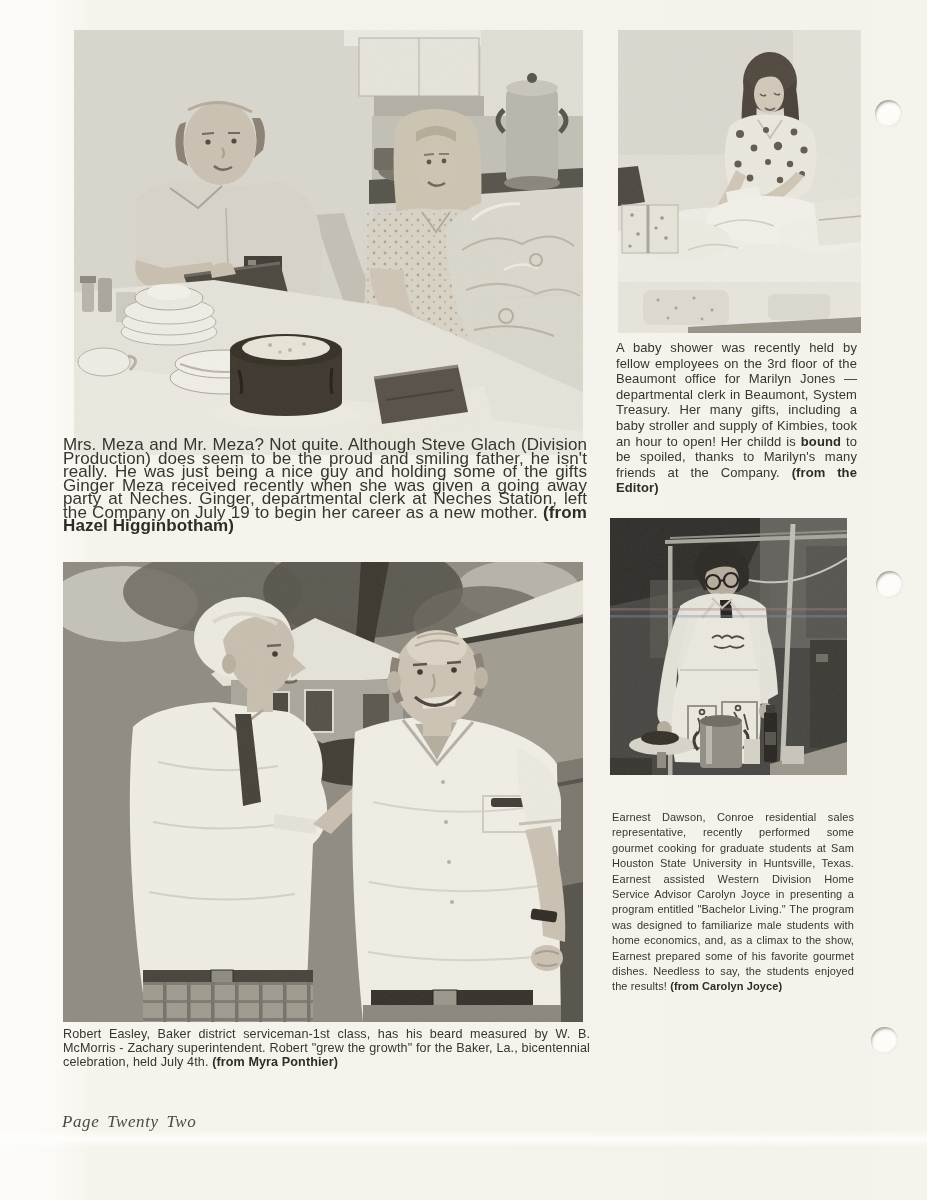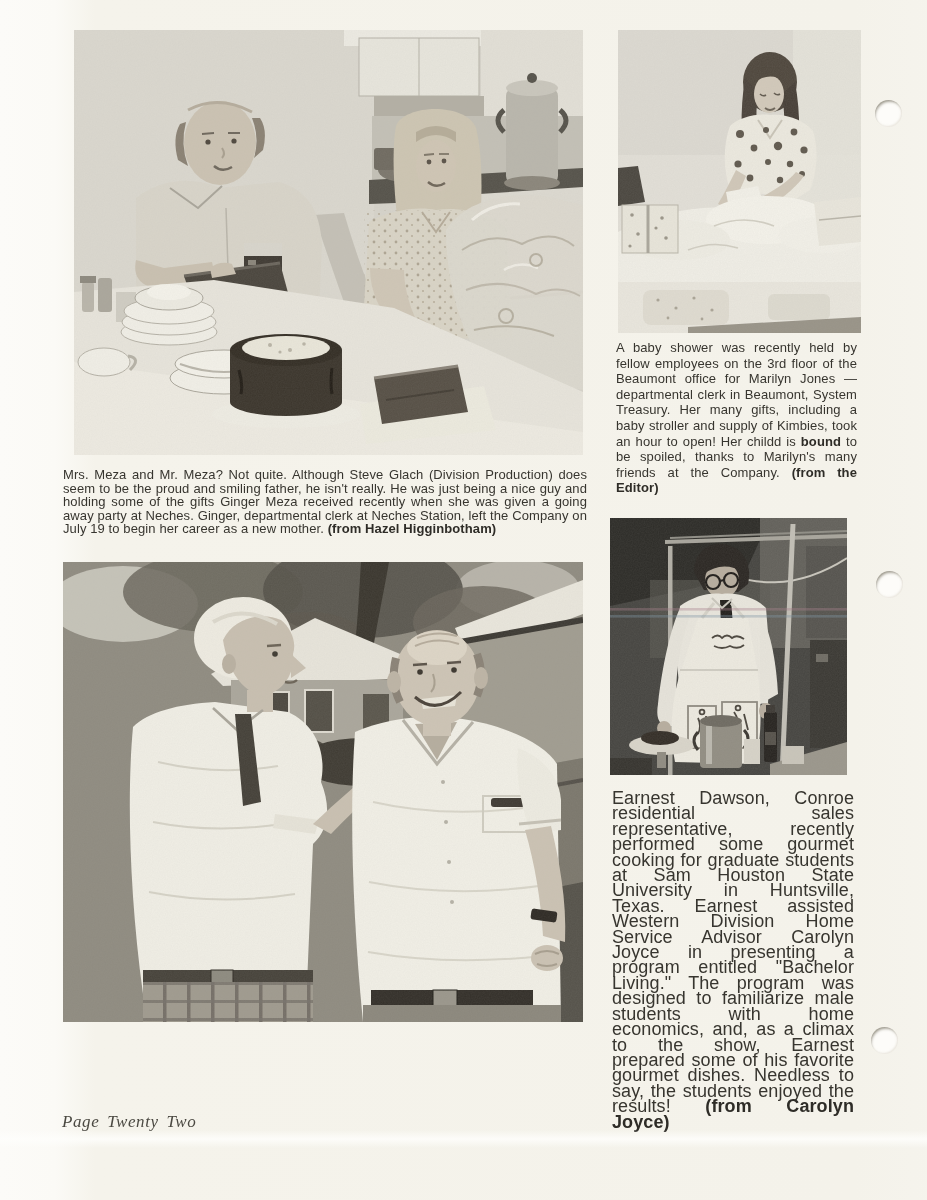--- a/index.html
+++ b/index.html
@@ -10,24 +10,24 @@
     padding-left:44px;
   }
   .photo{position:absolute;margin:0;padding:0;}
   .photo svg{display:block;width:100%;height:100%;}
   .photo1{left:74px;top:30px;width:509px;height:425px;}
   .photo2{left:618px;top:30px;width:243px;height:303px;}
   .photo3{left:63px;top:562px;width:520px;height:460px;}
   .photo4{left:610px;top:518px;width:237px;height:257px;}
   .caption{position:absolute;margin:0;text-align:justify;color:#37352f;letter-spacing:.1px;}
   .caption .b{font-weight:bold;color:#2e2c27;}
-  .cap1{left:63px;top:468px;width:524px;font-size:13px;line-height:13.5px;}
+  .cap1{left:63px;top:438px;width:524px;font-size:17px;line-height:13.5px;}
   .cap2{left:616px;top:340px;width:241px;font-size:13px;line-height:15.6px;}
   .cap3{left:63px;top:1028px;width:527px;font-size:12.6px;line-height:13.9px;}
-  .cap4{left:612px;top:791px;width:242px;font-size:18px;line-height:15.4px;}
+  .cap4{left:612px;top:810px;width:242px;font-size:11px;line-height:15.4px;}
   .footer{
     position:absolute;left:62px;top:1112px;
     font-family:"Liberation Serif",serif;font-style:italic;font-size:17px;
     color:#4b4942;letter-spacing:.6px;word-spacing:3px;text-align:right;
   }
   .punch{
     position:absolute;width:27px;height:27px;border-radius:50%;
     background:#fdfcf9;
     box-shadow:inset 1.5px 3px 3px -1.5px rgba(125,120,105,.8), inset -1px -1px 2px rgba(215,210,196,.5);
   }
@@ -447,20 +447,21 @@
       </g>
 
       <rect x="0" y="90" width="237" height="2.6" fill="#a97f8b" opacity=".38"></rect>
       <rect x="0" y="97" width="237" height="2.6" fill="#7e95a6" opacity=".38"></rect>
       <rect width="237" height="257" filter="url(#g4)" opacity=".25"></rect>
     </svg>
   </figure>
 
   <p class="caption cap4"><span>Earnest Dawson, Conroe residential sales representative, recently performed some gourmet cooking for graduate students at Sam Houston State University in Huntsville, Texas. Earnest assisted Western Division Home Service Advisor Carolyn Joyce in presenting a program entitled "Bachelor Living." The program was designed to familiarize male students with home economics, and, as a climax to the show, Earnest prepared some of his favorite gourmet dishes. Needless to say, the students enjoyed the results! </span><span class="b">(from Carolyn Joyce)</span></p>
 
+  <p class="caption cap3"><span>Robert Easley, Baker district serviceman-1st class, has his beard measured by W. B. McMorris - Zachary superintendent. Robert "grew the growth" for the Baker, La., bicentennial celebration, held July 4th. </span><span class="b">(from Myra Ponthier)</span></p>
 
   <div class="footer">Page Twenty Two</div>
 
   <div class="scanband"></div>
   <div class="punch punch1"></div>
   <div class="punch punch2"></div>
   <div class="punch punch3"></div>
 
 </div>
 

